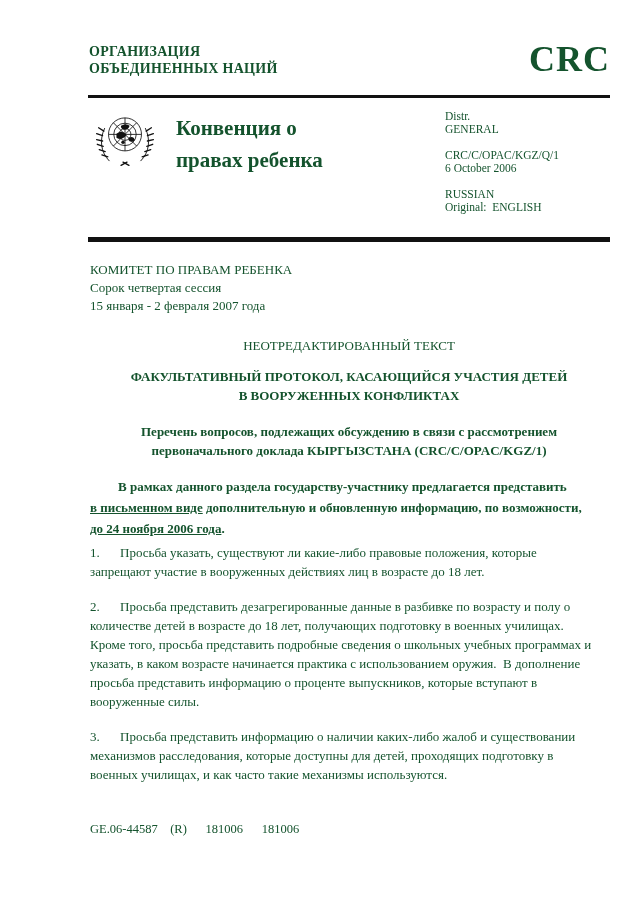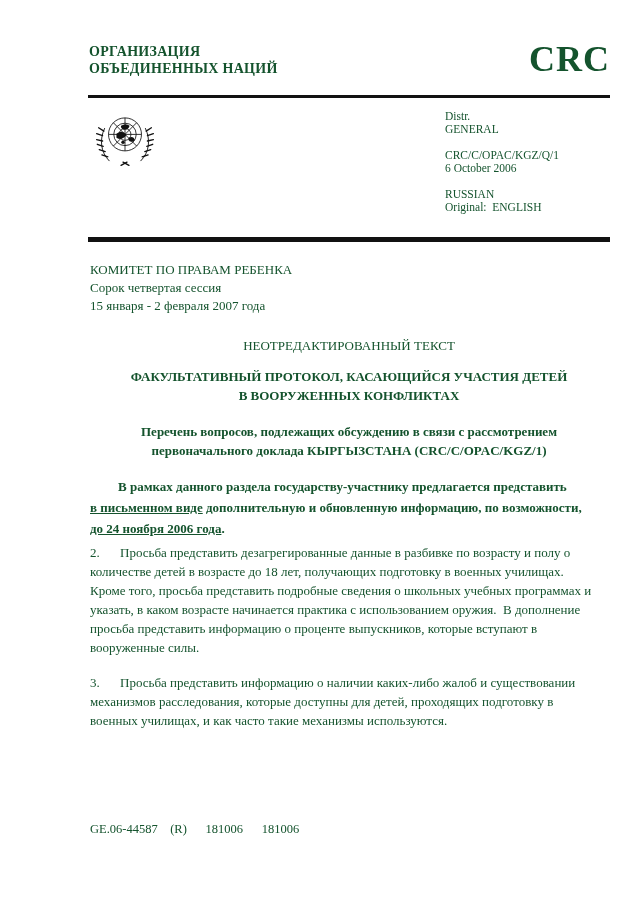--- a/index.html
+++ b/index.html
@@ -130,20 +130,22 @@
           <path d="M83,58 l9,-3"></path>
         <path d="M84,50 l9,-2"></path>
           <path d="M84,42 l9,-3"></path>
           <path d="M82,35 l8,-5"></path>
         <path d="M44,87 l9,-5"></path>
           <path d="M56,87 l-9,-5"></path>
       </g>
     </svg>
   </div>
 
+  <div class="abs conv-title">Конвенция о
+правах ребенка</div>
   <div class="abs distr">Distr.
 GENERAL
 
 CRC/C/OPAC/KGZ/Q/1
 6 October 2006
 
 RUSSIAN
 Original:  ENGLISH</div>
 
   <div class="abs rule2"></div>
@@ -156,20 +158,22 @@
   <div class="abs centered main-title">ФАКУЛЬТАТИВНЫЙ ПРОТОКОЛ, КАСАЮЩИЙСЯ УЧАСТИЯ ДЕТЕЙ
 В ВООРУЖЕННЫХ КОНФЛИКТАХ</div>
   <div class="abs centered subtitle">Перечень вопросов, подлежащих обсуждению в связи с рассмотрением
 первоначального доклада КЫРГЫЗСТАНА (CRC/C/OPAC/KGZ/1)</div>
 
   <div class="abs intro"><span>В рамках данного раздела государству-участнику предлагается представить
 </span><span class="u">в письменном виде</span><span> дополнительную и обновленную информацию, по возможности,
 </span><span class="u">до 24 ноября 2006 года</span><span>.</span></div>
 
   <div class="abs paras">
+      <div class="para"><span class="pnum">1.</span><span class="ptext">Просьба указать, существуют ли какие-либо правовые положения, которые
+запрещают участие в вооруженных действиях лиц в возрасте до 18 лет.</span></div>
       <div class="para"><span class="pnum">2.</span><span class="ptext">Просьба представить дезагрегированные данные в разбивке по возрасту и полу о
 количестве детей в возрасте до 18 лет, получающих подготовку в военных училищах.
 Кроме того, просьба представить подробные сведения о школьных учебных программах и
 указать, в каком возрасте начинается практика с использованием оружия.  В дополнение
 просьба представить информацию о проценте выпускников, которые вступают в
 вооруженные силы.</span></div>
       <div class="para"><span class="pnum">3.</span><span class="ptext">Просьба представить информацию о наличии каких-либо жалоб и существовании
 механизмов расследования, которые доступны для детей, проходящих подготовку в
 военных училищах, и как часто такие механизмы используются.</span></div>
     </div>

